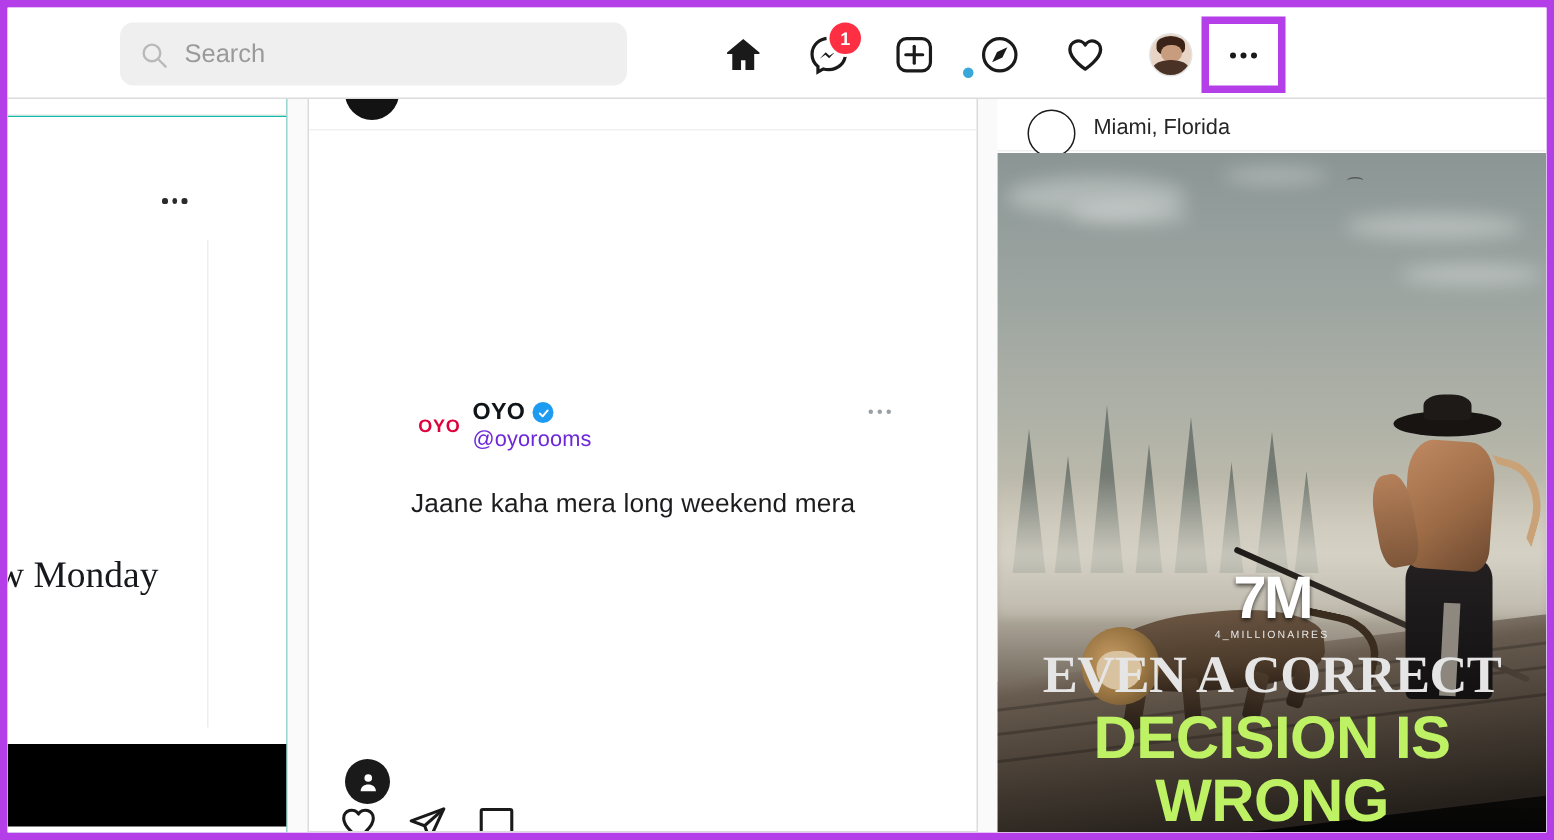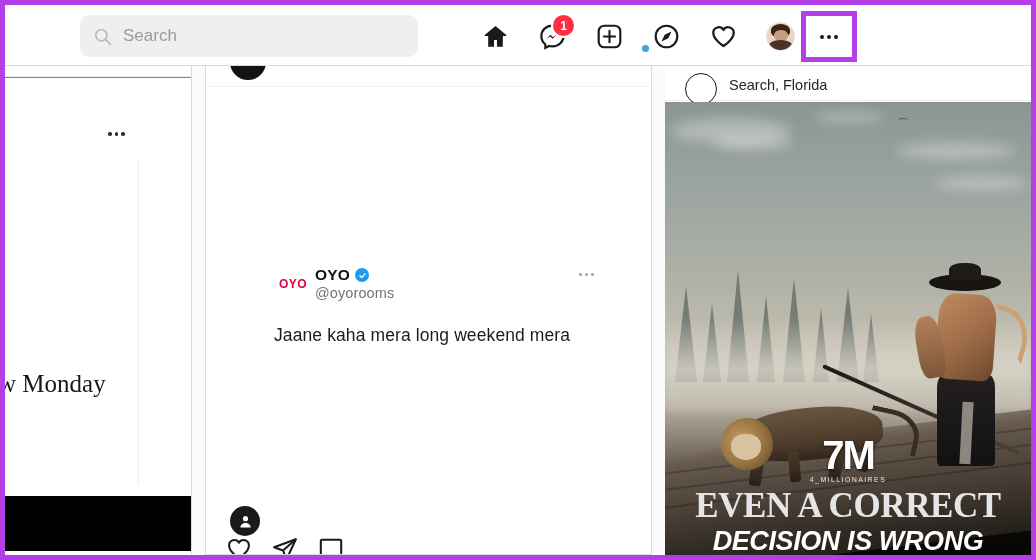--- a/index.html
+++ b/index.html
@@ -249,21 +249,21 @@
   .tweet-name {
     font-size: 15.5px; font-weight: bold; color: #0f1419;
     letter-spacing: .2px;
   }
   .verified {
     width: 14px; height: 14px; border-radius: 50%;
     background: #1d9bf0;
     display: flex; align-items: center; justify-content: center;
   }
   .verified svg { width: 9px; height: 9px; display: block; }
-  .tweet-handle { font-size: 14.5px; color: #737373; letter-spacing: .1px; text-align: right; }
+  .tweet-handle { font-size: 14.5px; color: #6d28d9; letter-spacing: .1px; text-align: right; }
   .tweet-dots {
     position: absolute;
     right: 0; top: 7px;
     display: flex; gap: 3px;
   }
   .tweet-dots i { width: 3px; height: 3px; border-radius: 50%; background: #9aa0a6; display: block; }
   .tweet-body {
     margin-top: 21px;
     font-size: 17.5px;
     line-height: 1.55;
@@ -528,27 +528,26 @@
   .overlay-line1 {
     font-family: Liberation Serif, serif;
     font-size: 35px;
     font-weight: bold;
     letter-spacing: -.4px;
     line-height: 1.05;
     color: #e5e5e5;
   }
   .overlay-line2 {
     font-family: "Liberation Sans", sans-serif;
-    font-size: 27px;
+    font-size: 40px;
     font-weight: bold;
     letter-spacing: -.4px;
     line-height: 1.05;
-    color: #ffffff;
+    color: #bef264;
     margin-top: 2px;
-    font-style: italic;
   }
 </style>
 </head>
 <body>
 
 <div id="screenshot">
   <div id="viewport">
 
     <div class="topbar">
 
@@ -700,21 +699,21 @@
                 <rect x="2.6" y="3.4" width="18.8" height="14.4" rx="1"></rect>
               </svg>
             </span>
           </div>
         </div>
       </div>
 
       <div class="right-col">
         <div class="right-head">
           <div class="right-avatar"></div>
-          <div class="right-location">Search, Florida</div>
+          <div class="right-location">Miami, Florida</div>
         </div>
 
         <div class="photo">
           <div class="sky"></div>
 
           <div class="cloud" style="left:6px;  top:16px;  width:120px; height:26px;"></div>
           <div class="cloud" style="left:48px; top:34px;  width:80px;  height:14px;"></div>
           <div class="cloud" style="left:232px;top:40px;  width:118px; height:18px;"></div>
           <div class="cloud" style="left:268px;top:74px;  width:96px;  height:14px;"></div>
           <div class="cloud" style="left:150px;top:10px;  width:70px;  height:10px;"></div>

